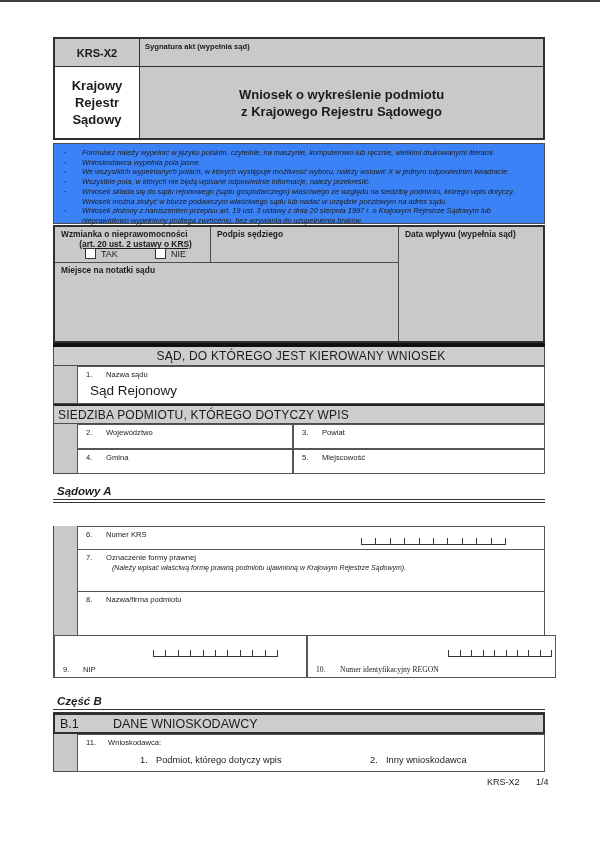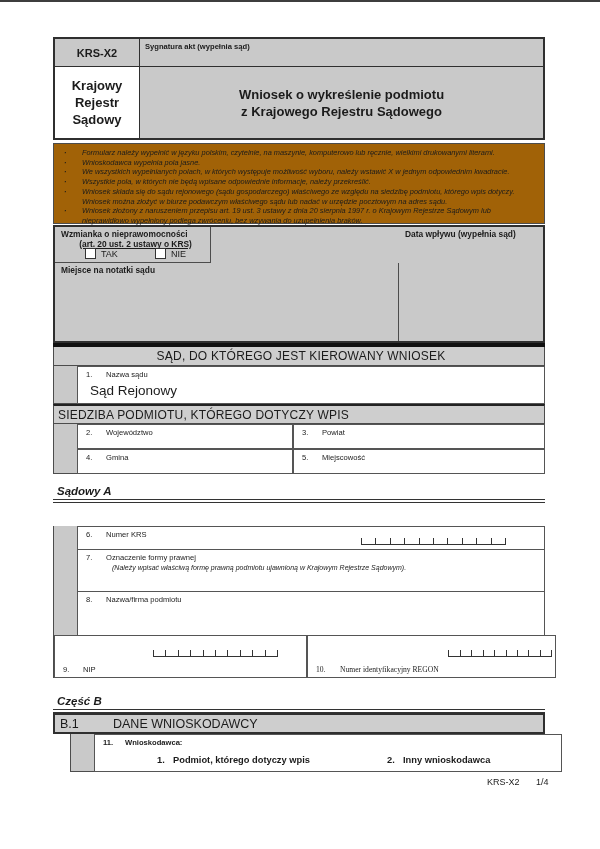--- a/index.html
+++ b/index.html
@@ -15,21 +15,21 @@
   .header-row2 { display:flex; height:71px; }
   .cell-code { width:85px; border-right:1px solid #2f2f2f; display:flex; align-items:center; justify-content:center;
                font-weight:bold; font-size:11px; background:#c9c9c9; }
   .cell-sig  { flex:1; padding:3px 5px; font-weight:bold; font-size:7.6px; background:#c9c9c9; }
   .cell-registry { width:85px; border-right:1px solid #2f2f2f; background:#fff; display:flex; align-items:center; justify-content:center;
                    text-align:center; font-weight:bold; font-size:13px; line-height:17px; }
   .cell-title { flex:1; background:#c9c9c9; display:flex; align-items:center; justify-content:center;
                 text-align:center; font-weight:bold; font-size:13px; line-height:17px; }
 
   
-  .instructions { position:absolute; left:53px; top:143px; width:492px; height:81px; background:#a16207;
+  .instructions { position:absolute; left:53px; top:143px; width:492px; height:81px; background:#3b82f6;
                   border:1px solid #4c4c4c; padding:4px 8px 0 2px; }
   .instructions ul { list-style:none; }
   .instructions li { position:relative; padding-left:26px; font-style:italic; font-size:7.4px; line-height:9.7px; font-weight:500; }
   .instructions li::before { content:"·"; position:absolute; left:8px; top:0; font-weight:bold; }
 
   
   .court-grid { position:absolute; left:53px; top:225px; width:492px; height:118px; border:2px solid #2f2f2f; background:#c9c9c9; }
   .cg-cell { position:absolute; background:#c9c9c9; }
   .cg-label { font-weight:bold; font-size:8.4px; line-height:9.6px; padding:3px 0 0 6px; }
   .cell-remark  { left:0; top:0; width:156px; height:36px; border-right:1px solid #4c4c4c; border-bottom:1px solid #4c4c4c; }
@@ -83,21 +83,21 @@
                 background-image:repeating-linear-gradient(to right,#333 0,#333 1px,transparent 1px,transparent 11.5px); }
   .flabel-bottom { position:absolute; left:8px; bottom:3px; display:flex; font-size:7.6px; }
 
   .row-f6   { left:53px; top:526px; width:492px; height:24px; }
   .row-f7   { left:53px; top:549px; width:492px; height:43px; }
   .row-f8   { left:53px; top:591px; width:492px; height:45px; }
   .row-f910 { left:53px; top:635px; width:492px; height:43px; }
   .fbox-nip   { flex:none; width:253px; }
   .fbox-regon { flex:none; width:249px;font-family:Liberation Serif, serif; }
 
-  .row-f11 { left:70px; top:734px; width:492px; height:38px;font-weight:bold; }
+  .row-f11 { left:53px; top:734px; width:492px; height:38px; }
   .opt { position:absolute; top:20px; display:flex; font-size:9.3px; }
   .opt .fnum { width:16px; }
   .opt1 { left:62px; } .opt2 { left:292px; }
 
   .footer { position:absolute; top:777px; left:487px; font-size:9px; }
   .footer .pageno { position:absolute; left:49px; top:0; }
 </style>
 </head>
 <body>
 
@@ -146,20 +146,23 @@
     <div class="cg-cell cell-remark">
       <div class="cg-label">Wzmianka o nieprawomocności</div>
       <div class="cg-label remark-line2">(art. 20 ust. 2 ustawy o KRS)</div>
       <div class="checkbox-row">
         <span class="checkbox cb-yes"></span>
         <span class="cb-label cbl-yes">TAK</span>
         <span class="checkbox cb-no"></span>
         <span class="cb-label cbl-no">NIE</span>
       </div>
     </div>
+    <div class="cg-cell cell-judge">
+      <div class="cg-label">Podpis sędziego</div>
+    </div>
     <div class="cg-cell cell-date">
       <div class="cg-label">Data wpływu (wypełnia sąd)</div>
     </div>
     <div class="cg-cell cell-notes">
       <div class="cg-label">Miejsce na notatki sądu</div>
     </div>
   </div>
 
   <div class="black-sep"></div>
 

